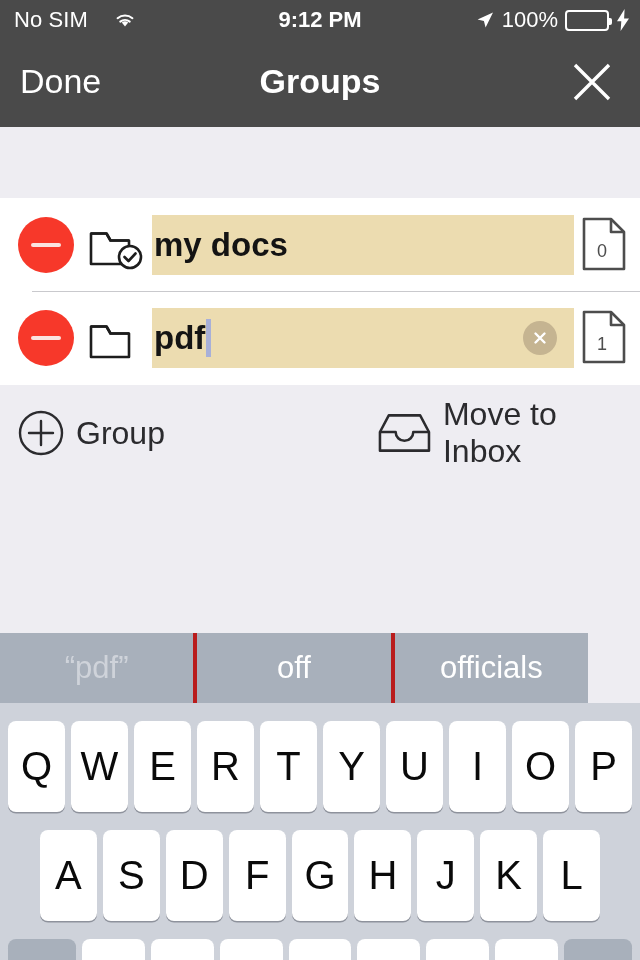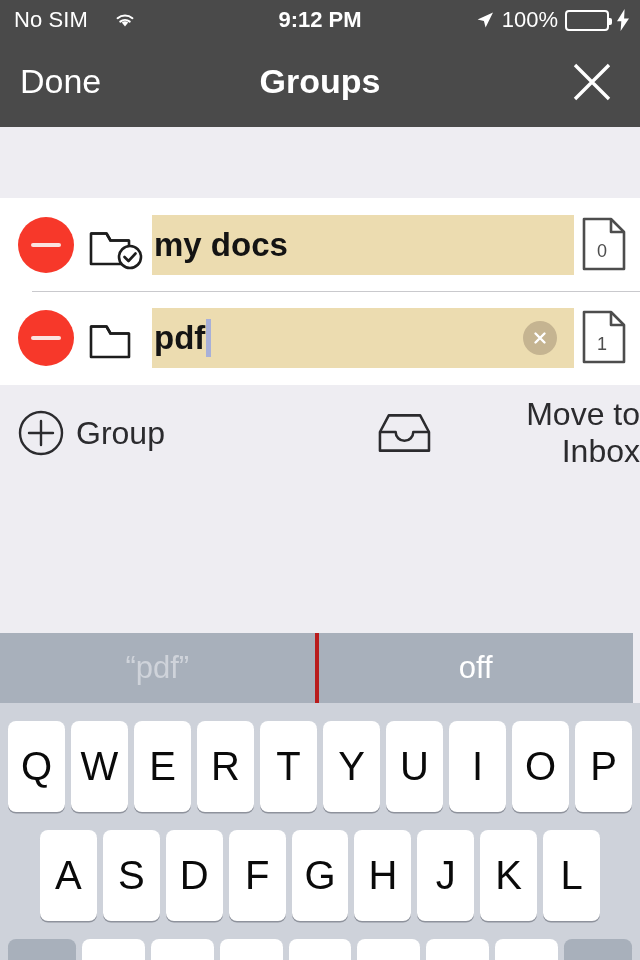--- a/index.html
+++ b/index.html
@@ -70,26 +70,26 @@
                display:flex; align-items:center; justify-content:center; }
   .doc-ic { width:48px; height:56px; margin:0 10px 0 8px; flex:0 0 auto; position:relative; }
   .doc-count { position:absolute; left:0; top:24px; width:40px; text-align:center;
                font-size:18px; color:#4d4d4d; }
 
   
   .toolbar { position:absolute; top:385px; left:0; width:640px; height:248px; background:#eeedf2; }
   .tb-item { position:absolute; top:18px; height:60px; display:flex; align-items:center; gap:12px;
              font-size:32px; color:#2b2b2e; }
   .tb-group { left:18px; }
-  .tb-inbox { left:378px;text-align:right; }
+  .tb-inbox { left:378px; }
   .plus-ic { width:46px; height:46px; }
   .inbox-ic { width:54px; height:42px; }
 
   
-  .suggbar { position:absolute; top:633px; left:0; width:633px; height:70px;
+  .suggbar { position:absolute; top:633px; left:0; width:588px; height:70px;
              background:#cfd3db; display:flex; }
   .sugg { flex:1 1 0; background:#a8b0bb; display:flex; align-items:center; justify-content:center;
           font-size:31px; color:#ffffff; }
   .sugg.dim { color:#cfd3da; }
   .sugg + .sugg { border-left:4px solid #b91c1c; }
 
   
   .keyboard { position:absolute; top:703px; left:0; width:640px; height:257px; background:#ced2da; }
   .krow { display:flex; position:absolute; left:0; width:640px; }
   .krow1 { top:18px; padding:0 5px; }
@@ -202,20 +202,21 @@
         <path d="M2 20L11 3h32l9 17v19H2z" fill="none" stroke="#2b2b2e" stroke-width="2.6" stroke-linejoin="round"></path>
         <path d="M2 20h16a9 9 0 0 0 18 0h16" fill="none" stroke="#2b2b2e" stroke-width="2.6" stroke-linejoin="round"></path>
       </svg>
       <span>Move to Inbox</span>
     </div>
   </div>
 
   <div class="suggbar">
     <div class="sugg dim">“pdf”</div>
     <div class="sugg">off</div>
+    <div class="sugg">officials</div>
   </div>
 
   <div class="keyboard">
     <div class="krow krow1">
       <div class="key">Q</div>
       <div class="key">W</div>
       <div class="key">E</div>
       <div class="key">R</div>
       <div class="key">T</div>
       <div class="key">Y</div>

